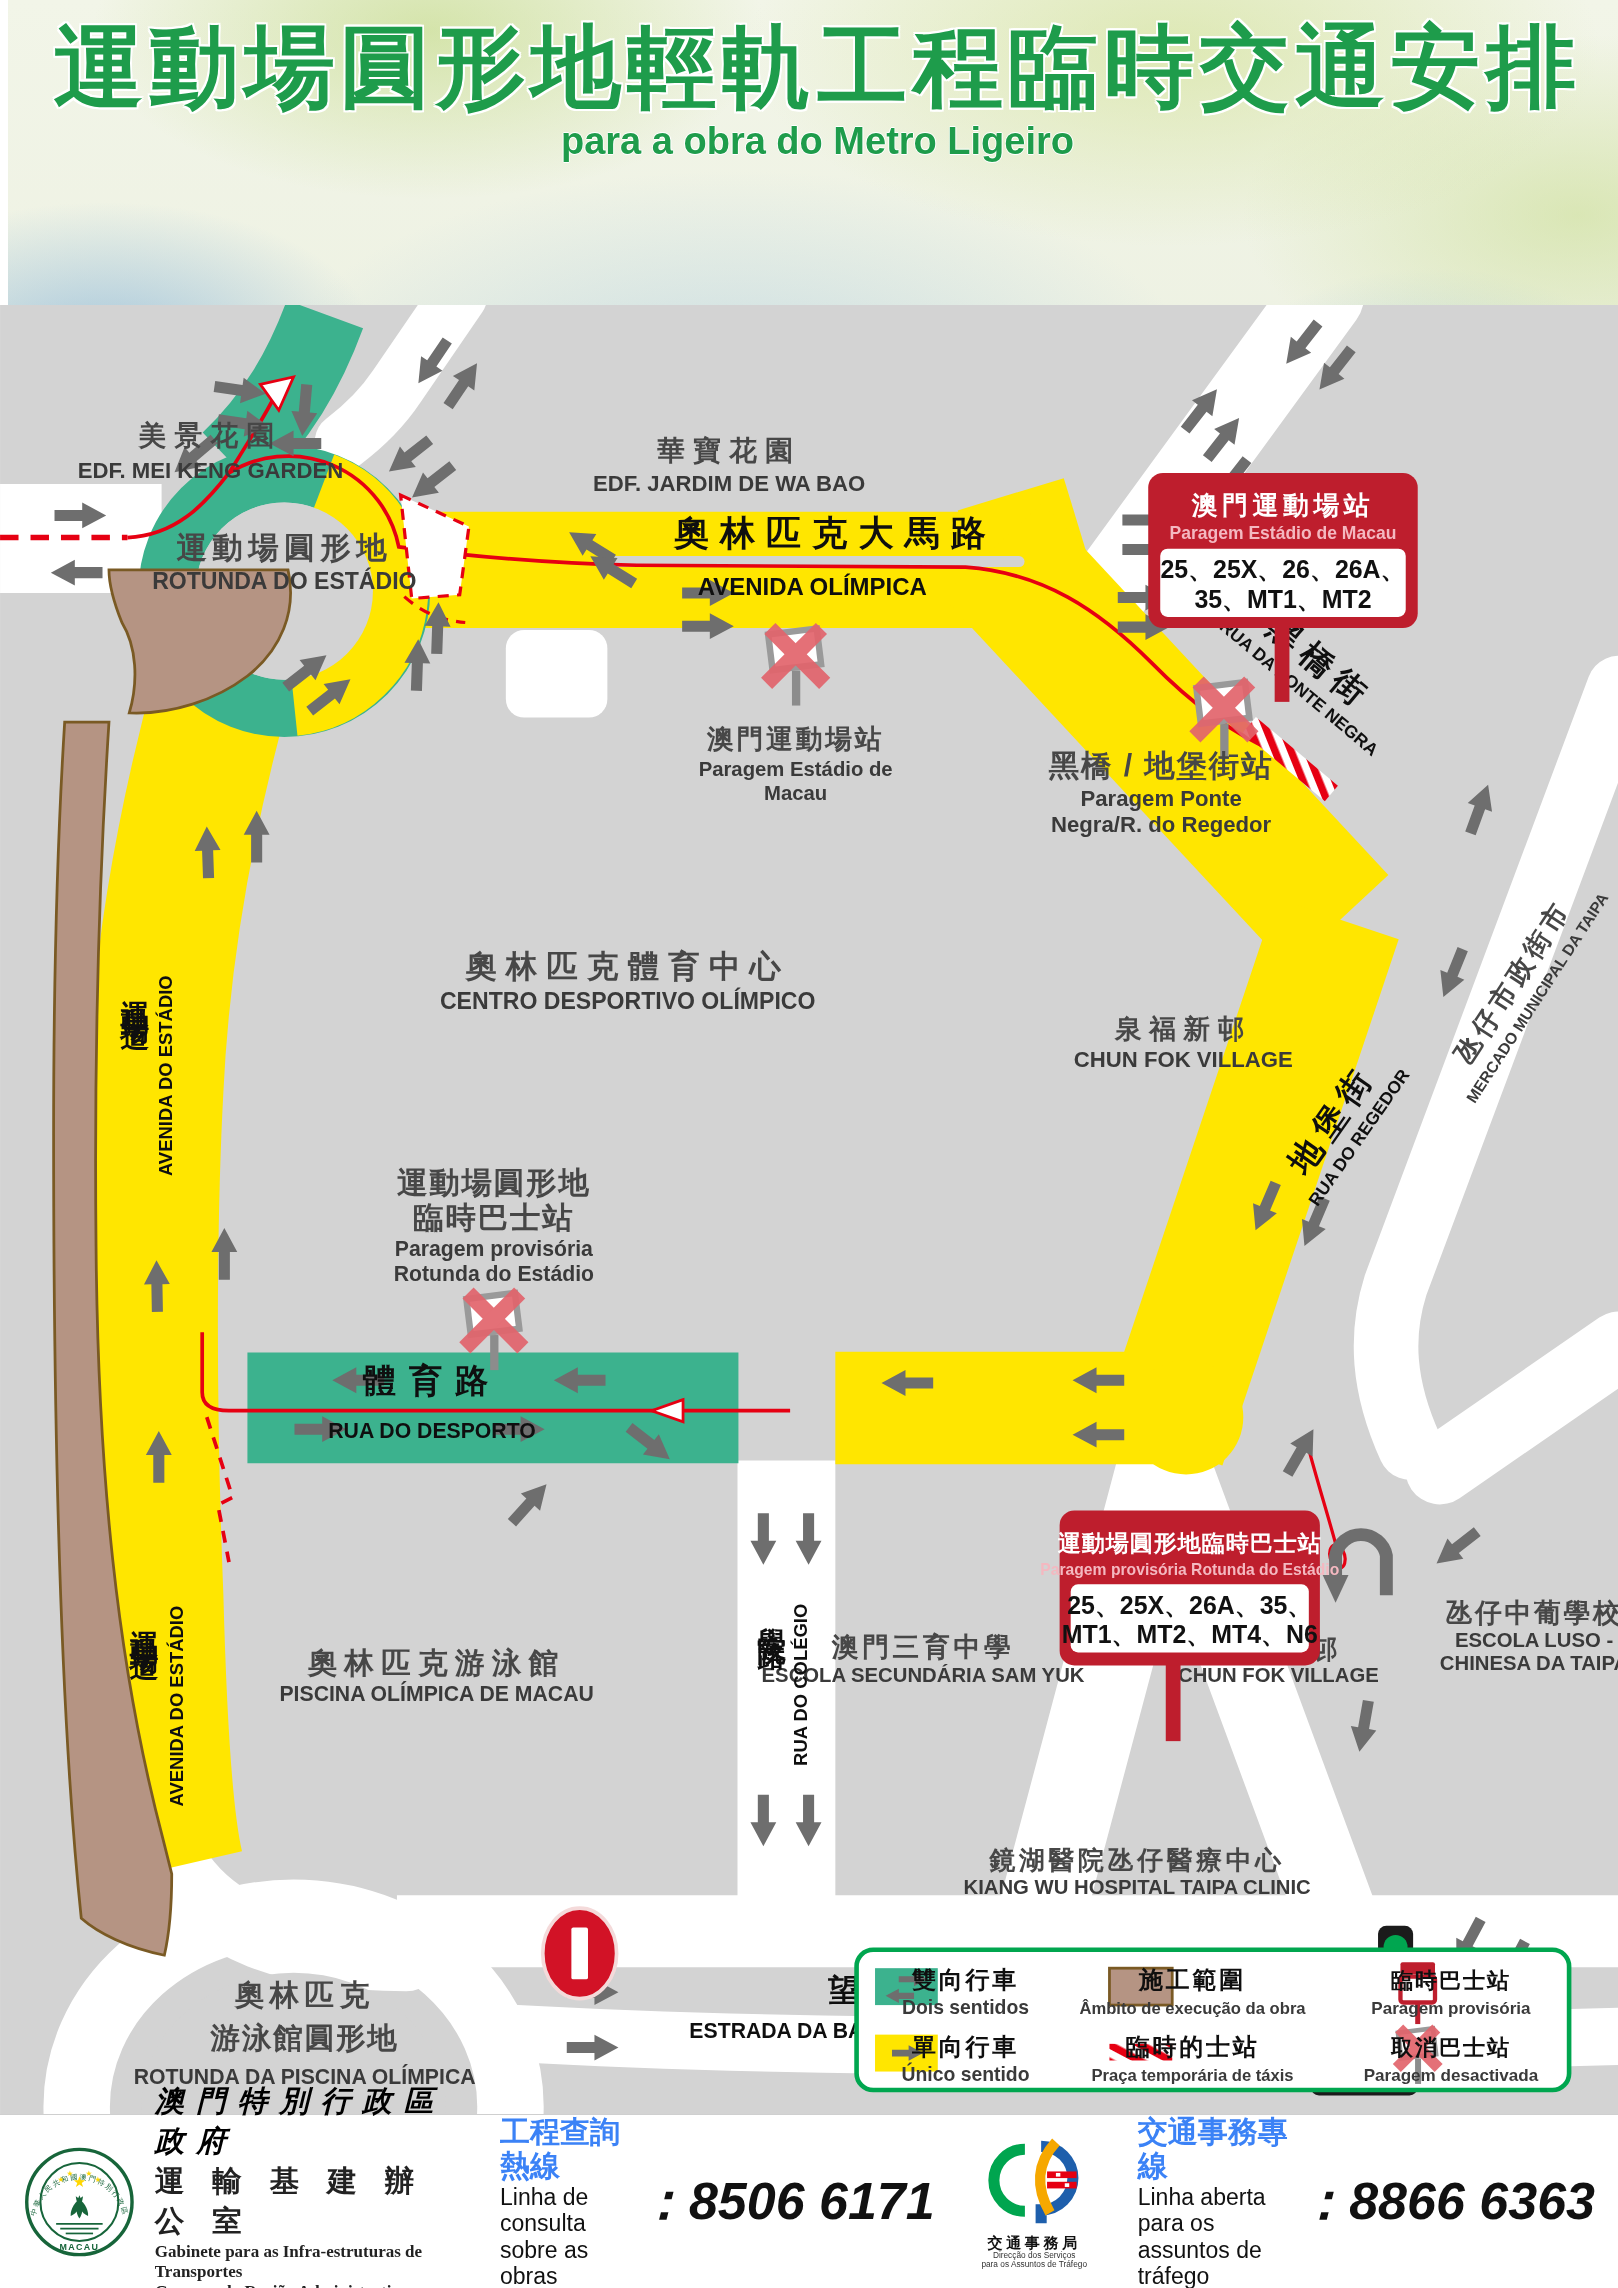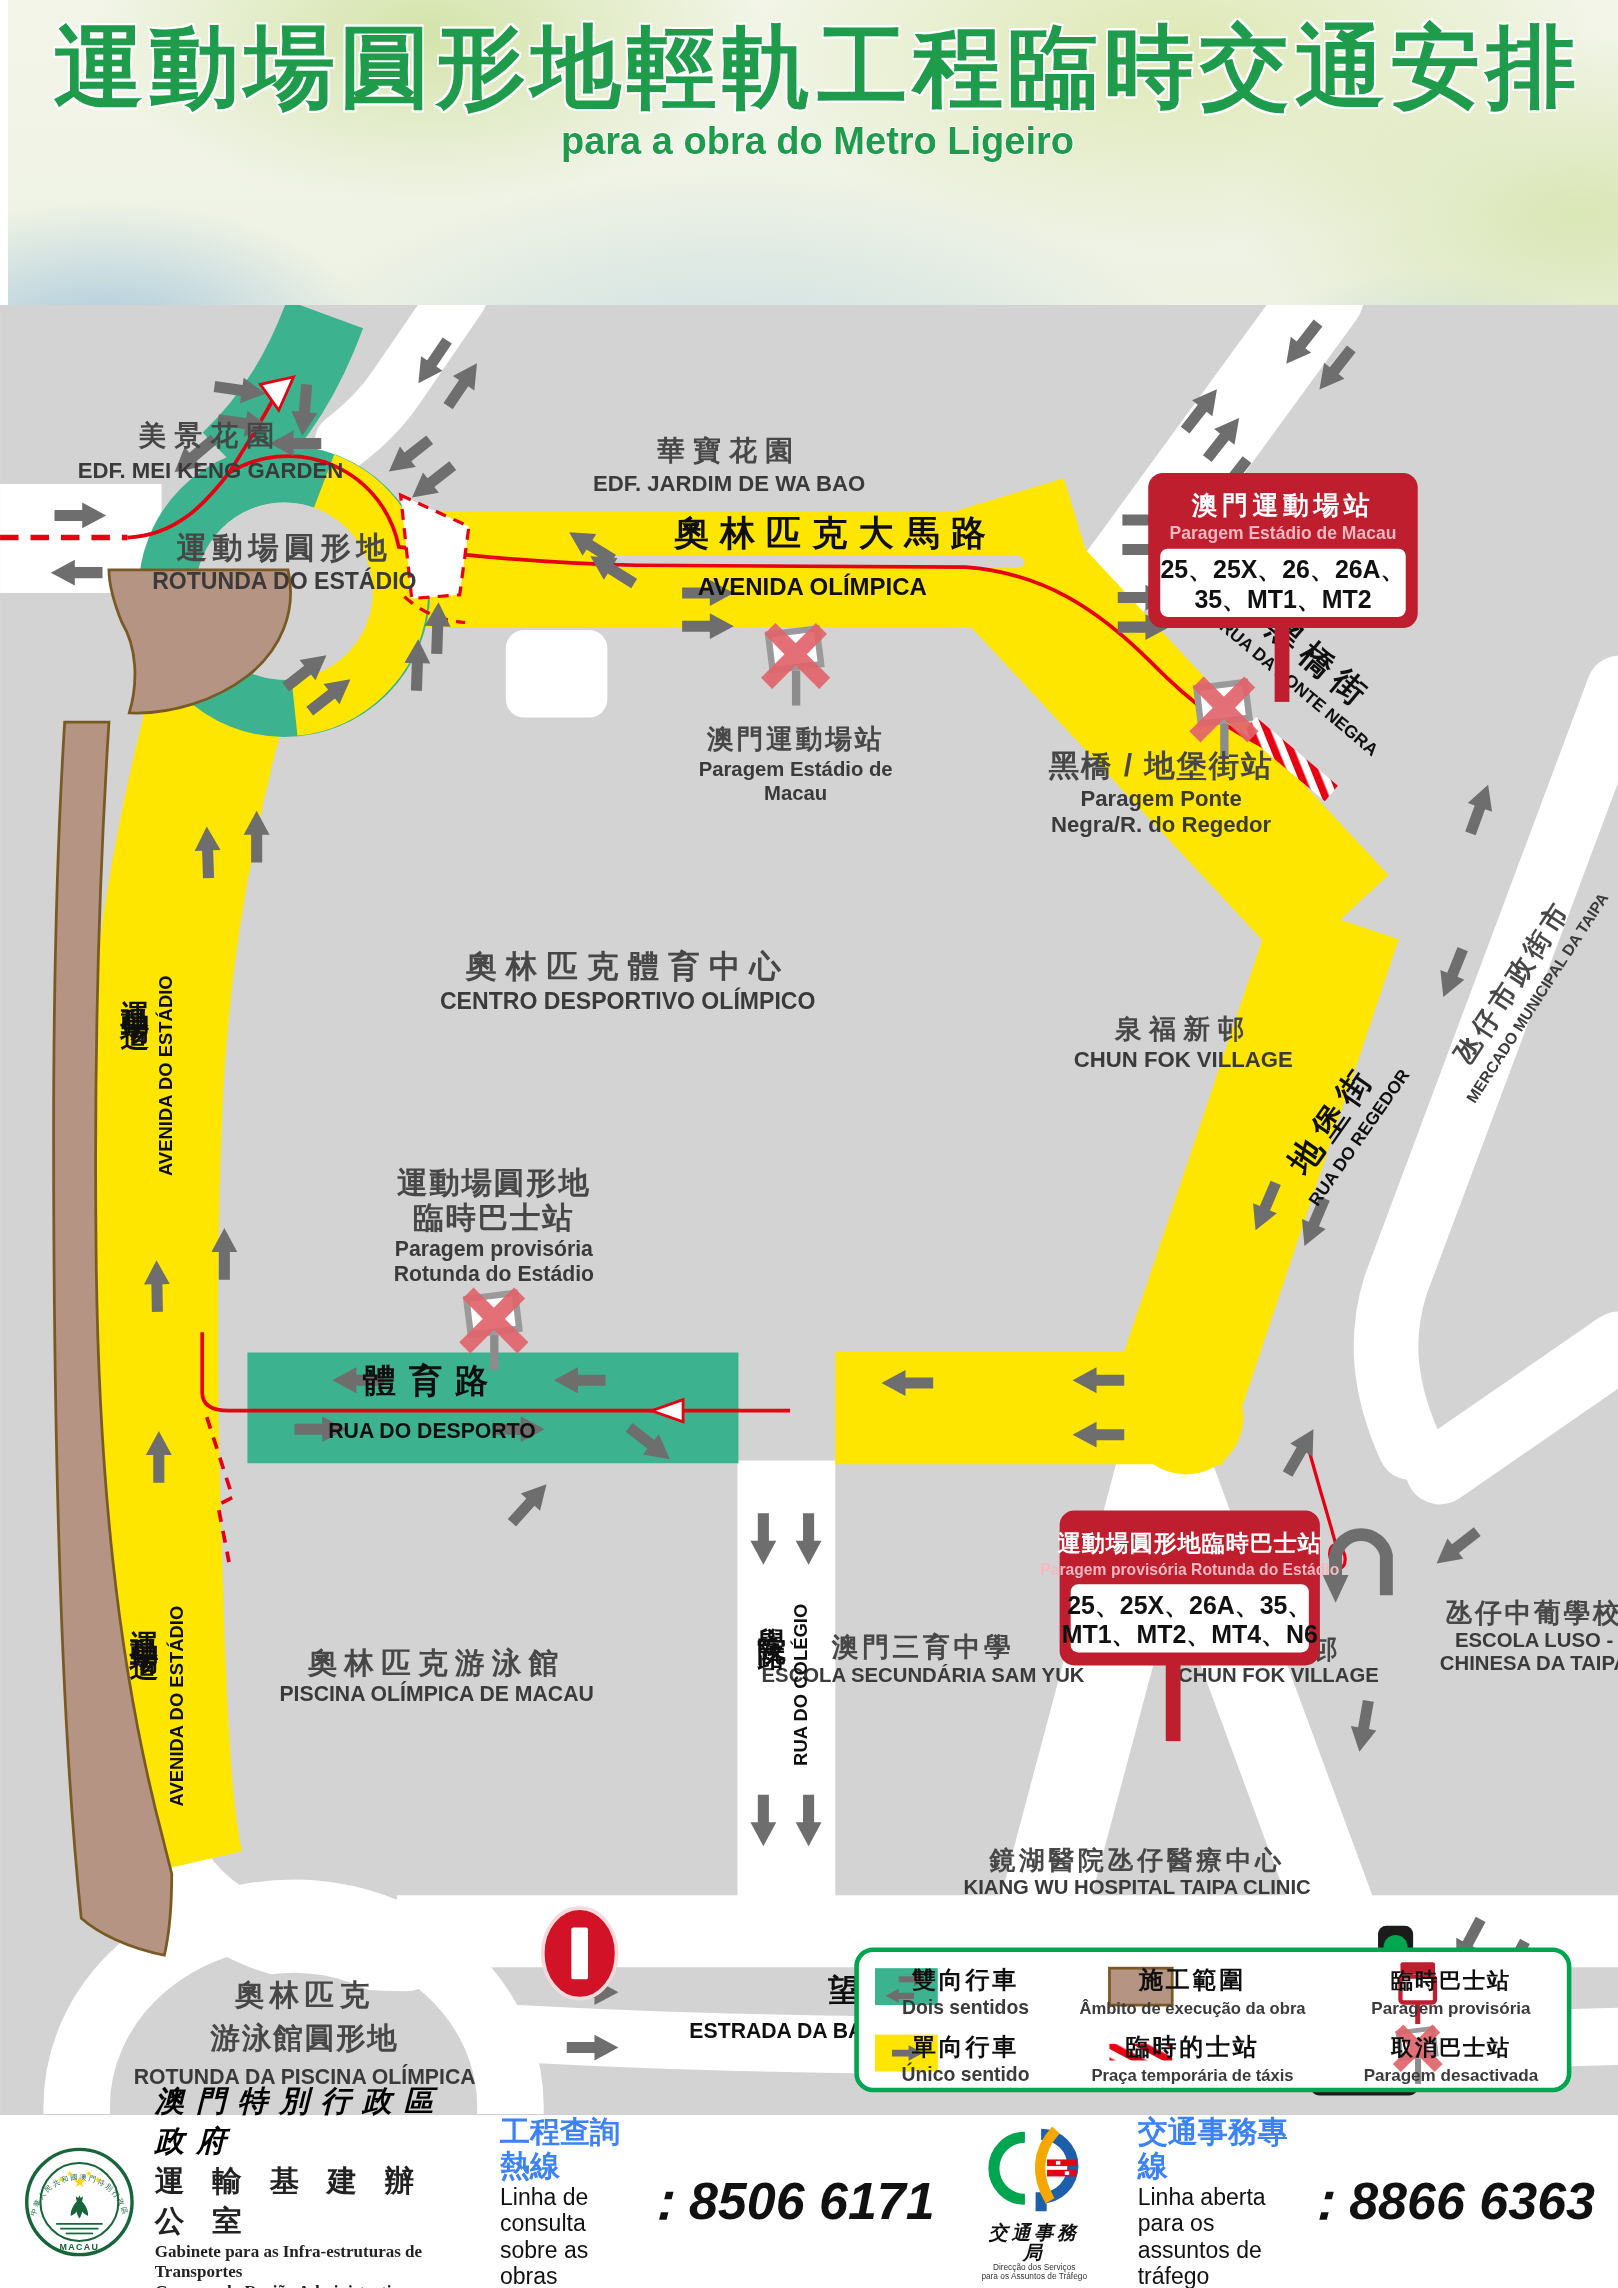--- a/index.html
+++ b/index.html
@@ -36,21 +36,21 @@
     border-top:1.8px solid #cfcfcf;display:flex;align-items:center;padding:0 24px;box-sizing:border-box;}
   .gov{margin-left:20px;}
   .gov .z1{font-size:29.5px;font-weight:700;color:#000000;letter-spacing:12px;font-family:"Liberation Serif","DejaVu Serif",serif;font-style:italic;}
   .gov .z2{font-size:29.5px;font-weight:700;color:#222;letter-spacing:28px;font-family:"Liberation Serif","DejaVu Serif",serif;}
   .gov .p{font-size:17px;font-weight:700;color:#222;font-family:"Liberation Serif","DejaVu Serif",serif;line-height:1.18;}
   .hot{margin-left:48px;line-height:1.15;}
   .hot .hz{font-size:30px;font-weight:700;color:#3b82f6;}
   .hot .hp{font-size:23px;color:#111;}
   .phone{font-size:52px;font-weight:700;color:#111;white-space:nowrap;margin-left:3.7px;font-style:italic;}
   .dsat{margin-left:44px;text-align:center;line-height:1.05;}
-  .dsat .dz{font-size:19px;font-weight:700;color:#111;letter-spacing:3.7px;font-style:italic;}
+  .dsat .dz{font-size:15px;font-weight:700;color:#111;letter-spacing:3.7px;}
   .dsat .dp{font-size:8.3px;color:#333;}
 </style>
 </head>
 <body>
 
 <div id="page">
 
   <div id="header">
     <div class="tz">運動場圓形地輕軌工程臨時交通安排</div>
     <div class="tp">para a obra do Metro Ligeiro</div>

